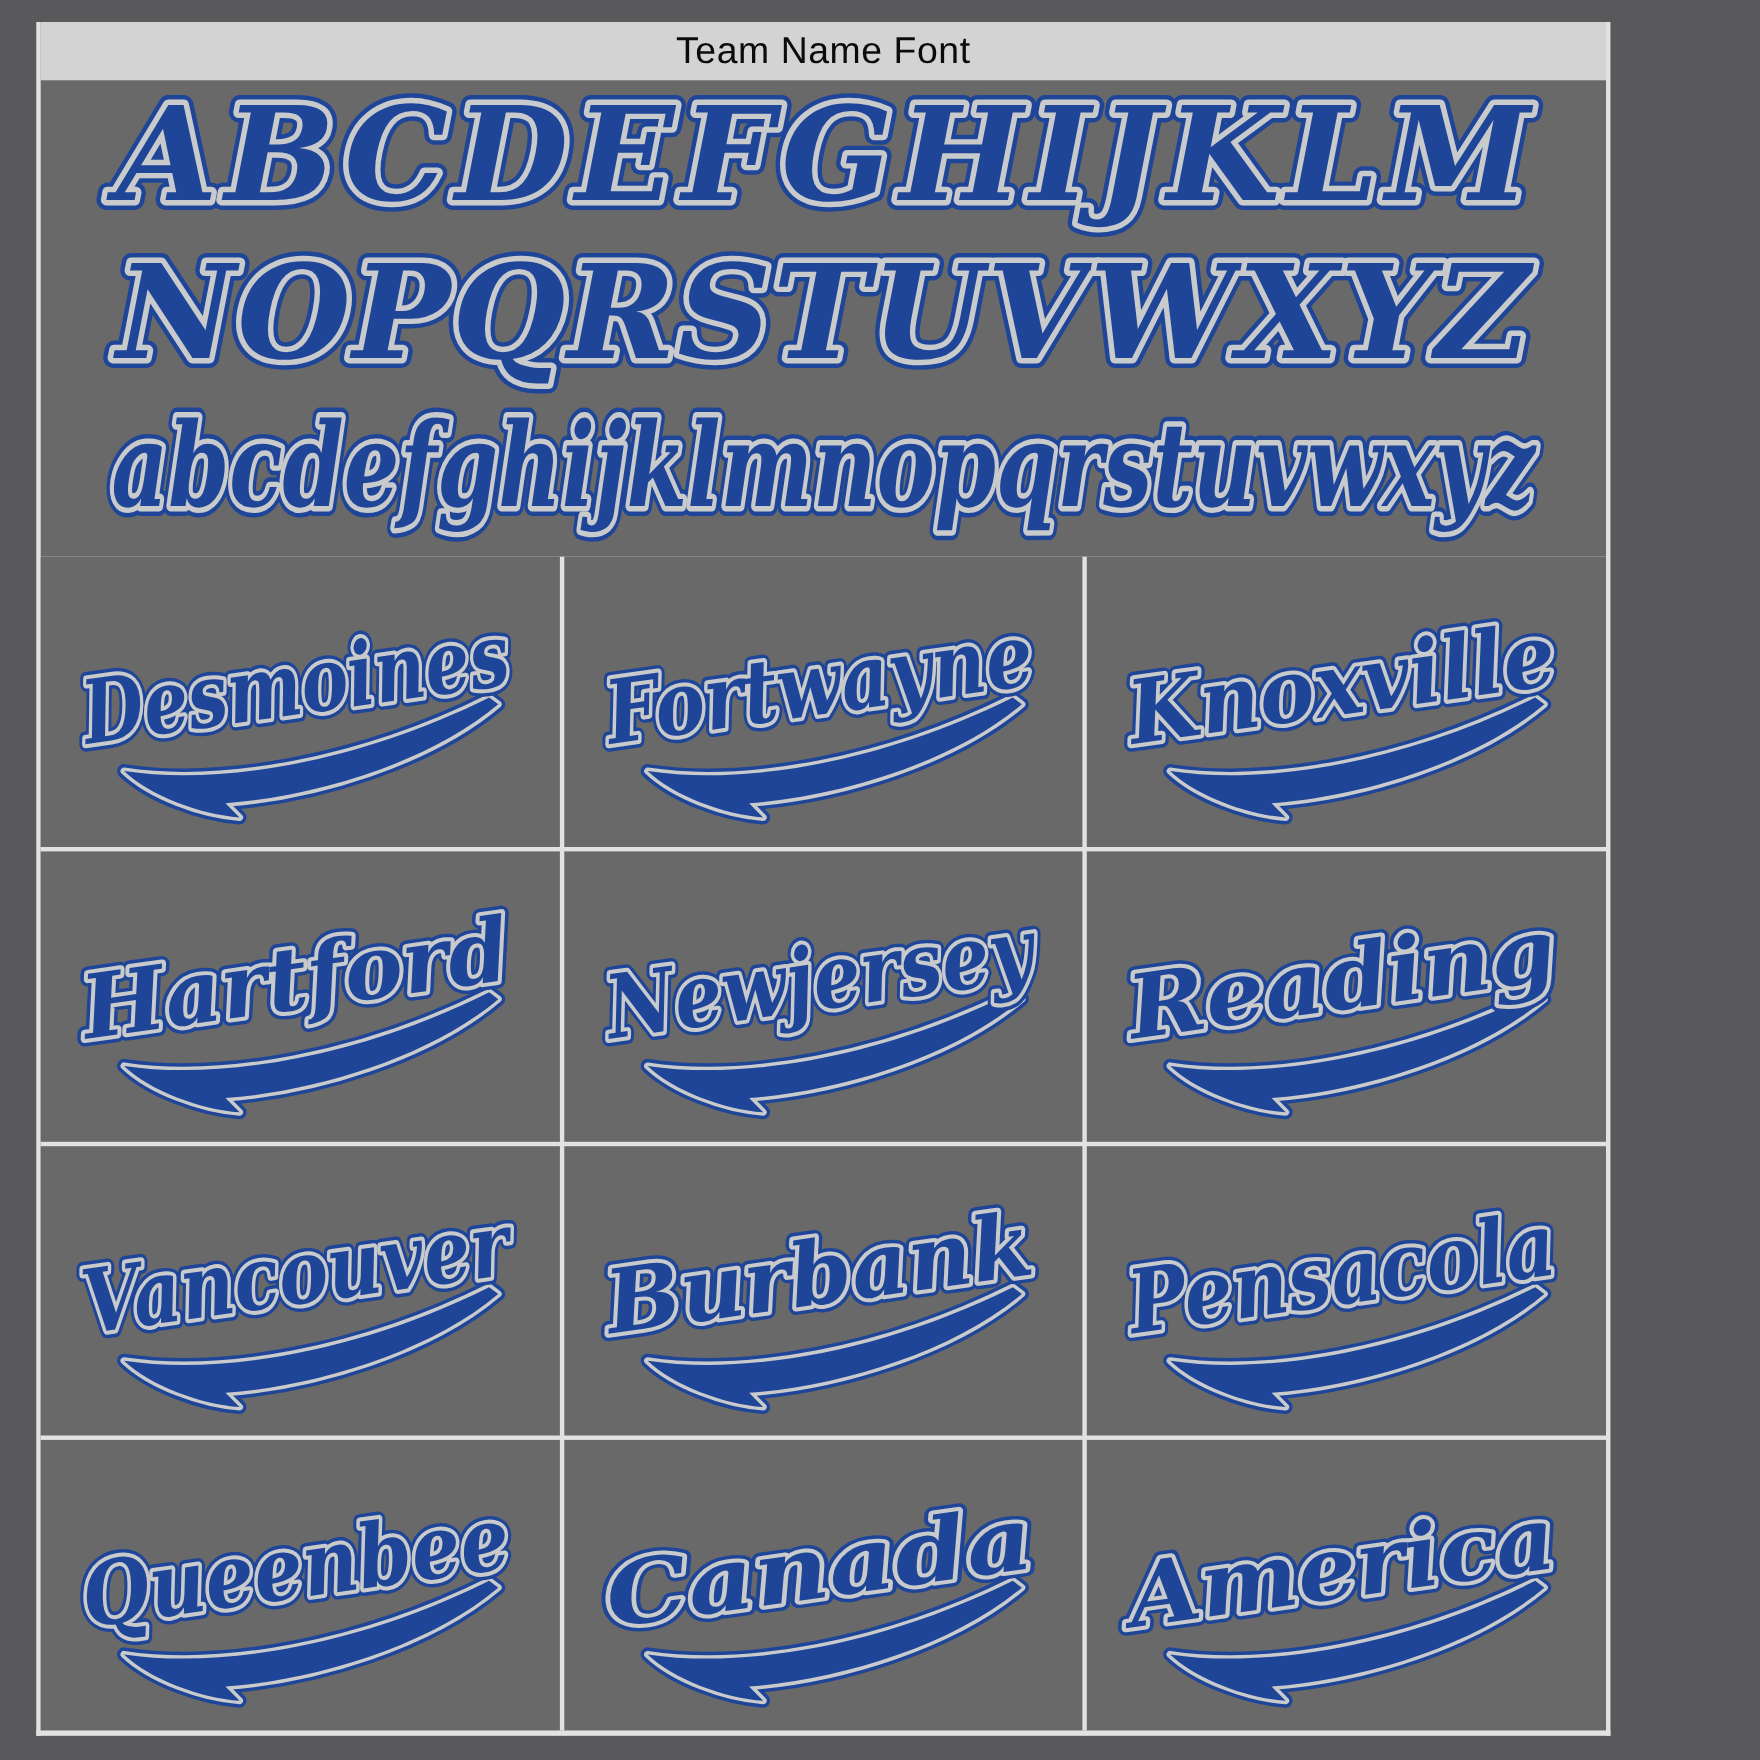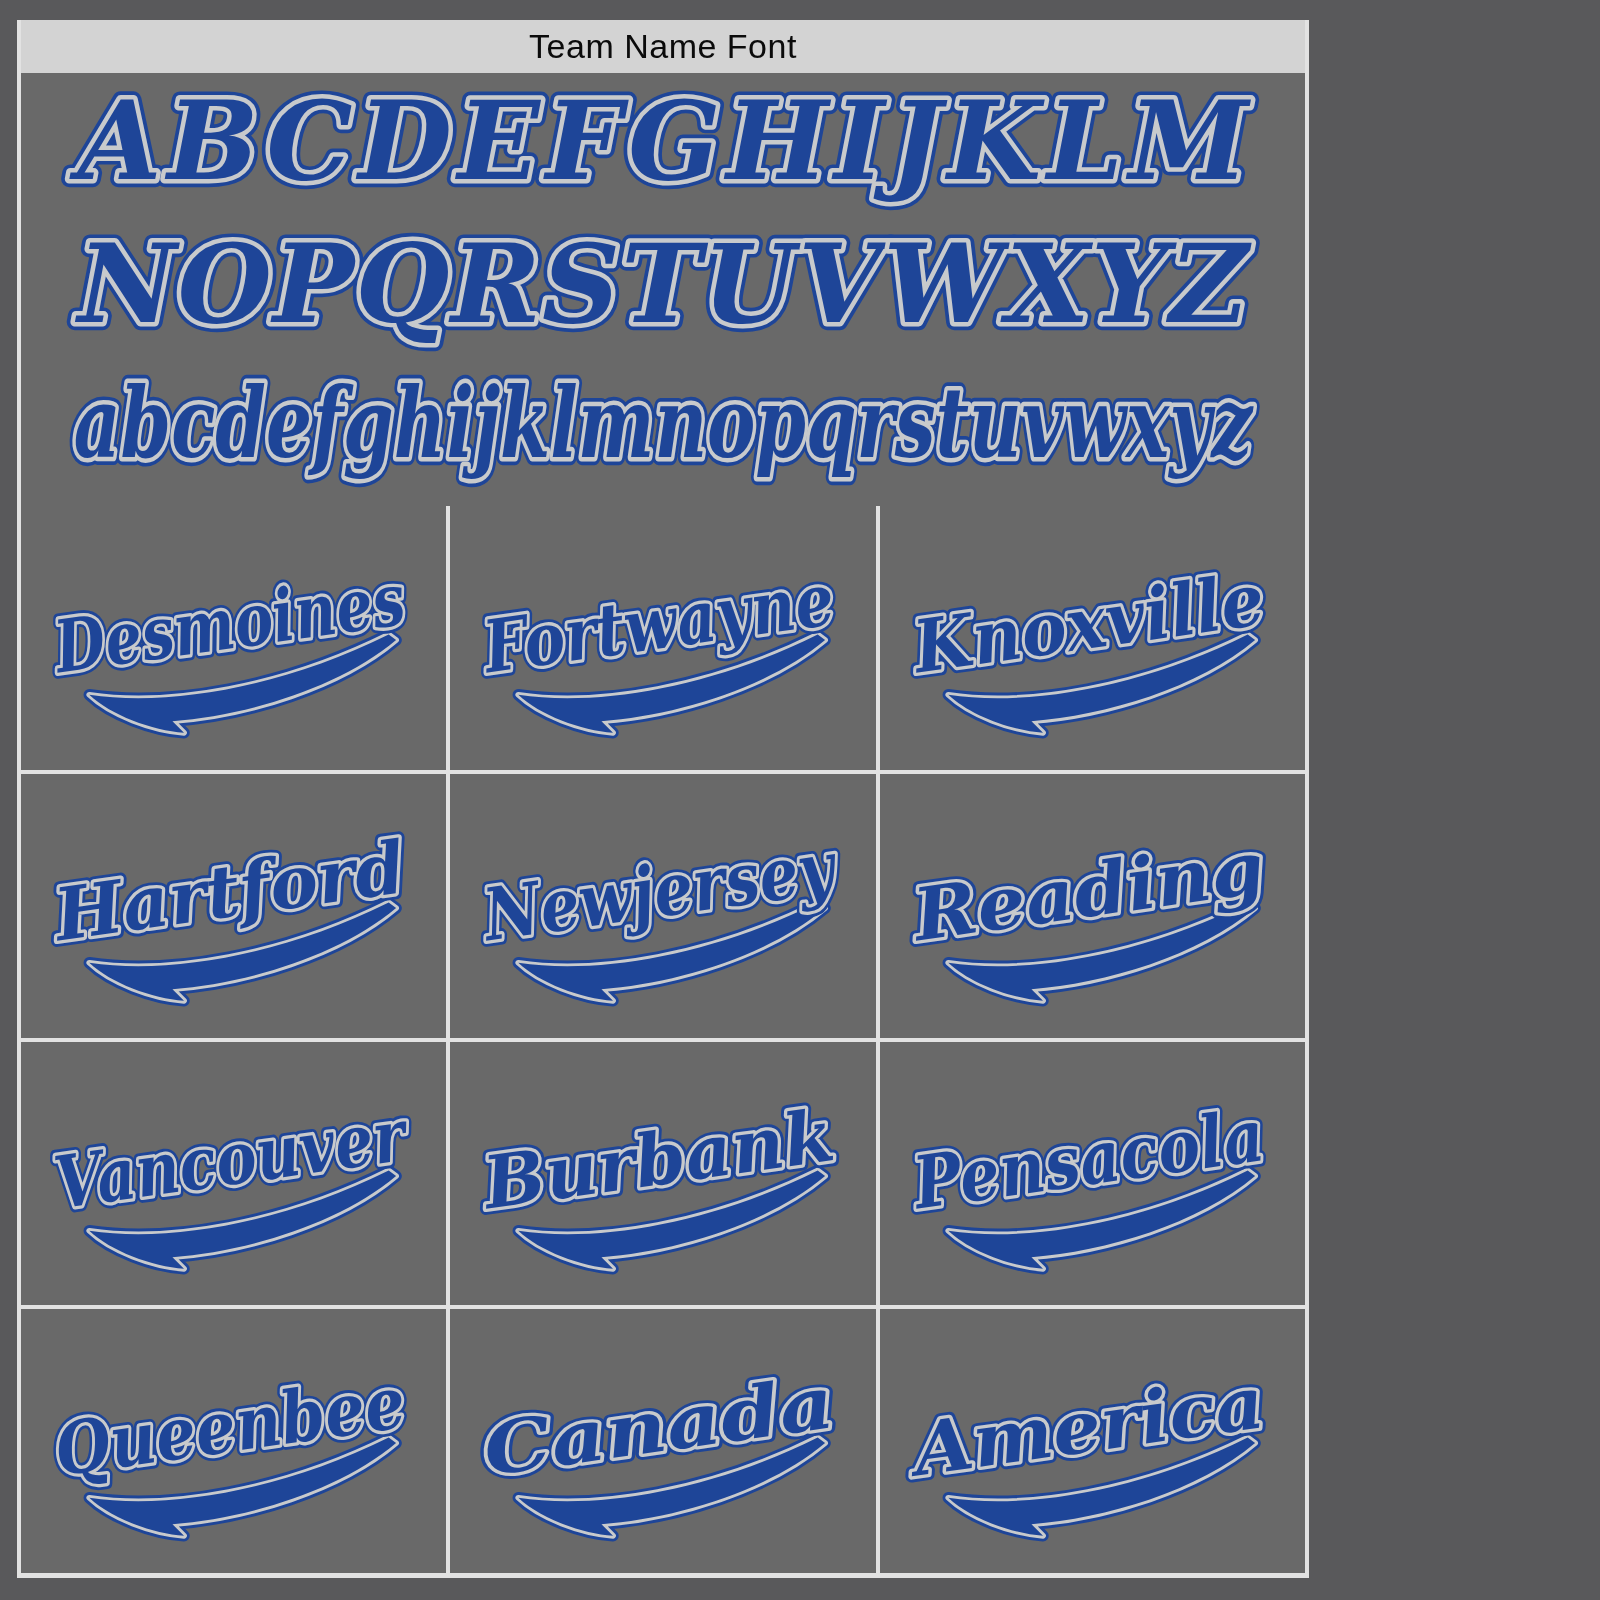--- a/index.html
+++ b/index.html
@@ -11,21 +11,21 @@
     --letter-fill:#1e4598;
     --letter-outline:#c8cacc;
   }
   html,body{margin:0;padding:0}
   body{
     width:1600px;height:1600px;position:relative;overflow:hidden;
     background:var(--frame);
     font-family:"Liberation Sans",sans-serif;
   }
   .sheet{
-    position:absolute;left:17px;top:20px;width:1292px;height:1558px;
+    position:absolute;left:33px;top:20px;width:1431px;height:1558px;
     box-sizing:border-box;background:var(--panel-bg);
     border-left:4px solid var(--grid-line);
     border-right:4px solid var(--grid-line);
     border-bottom:5px solid var(--grid-line);
     display:flex;flex-direction:column;
   }
   .bar{
     flex:0 0 53px;background:var(--header-bg);
     display:flex;align-items:center;justify-content:center;
   }

